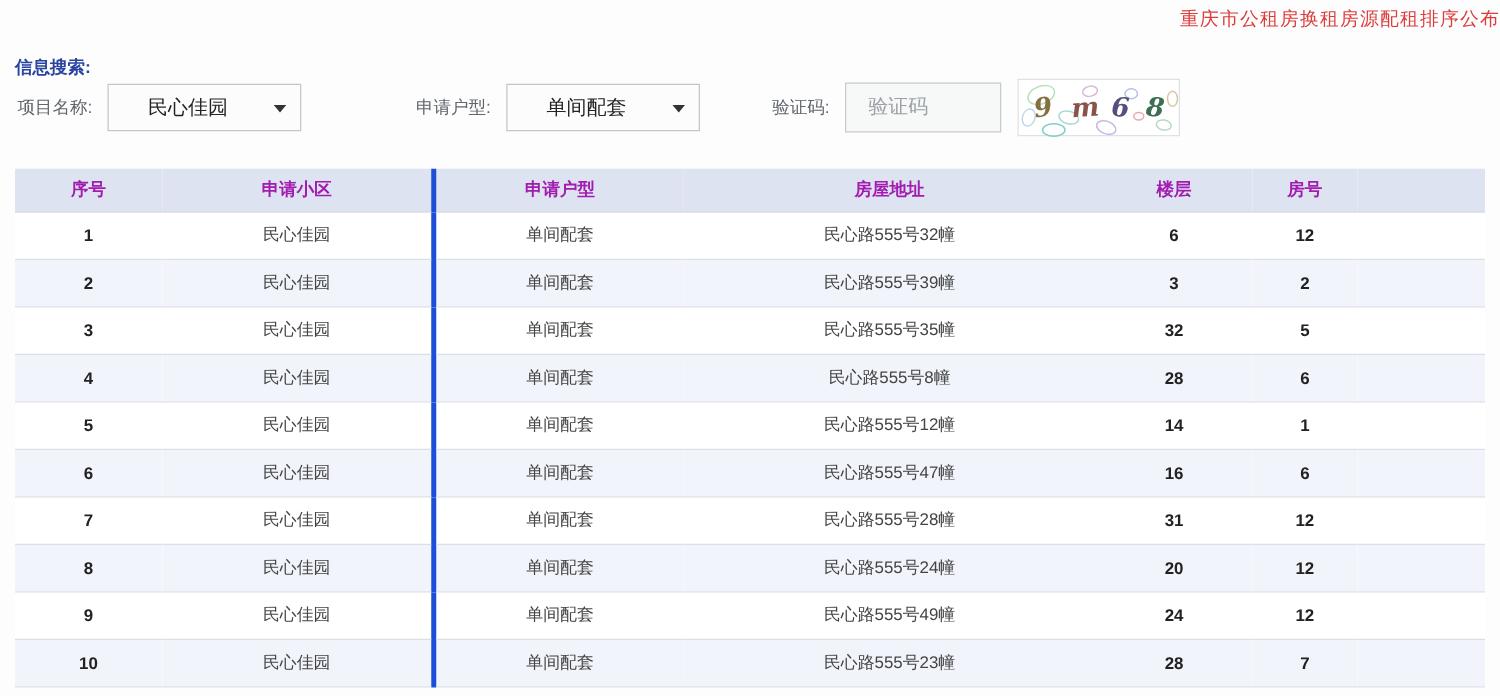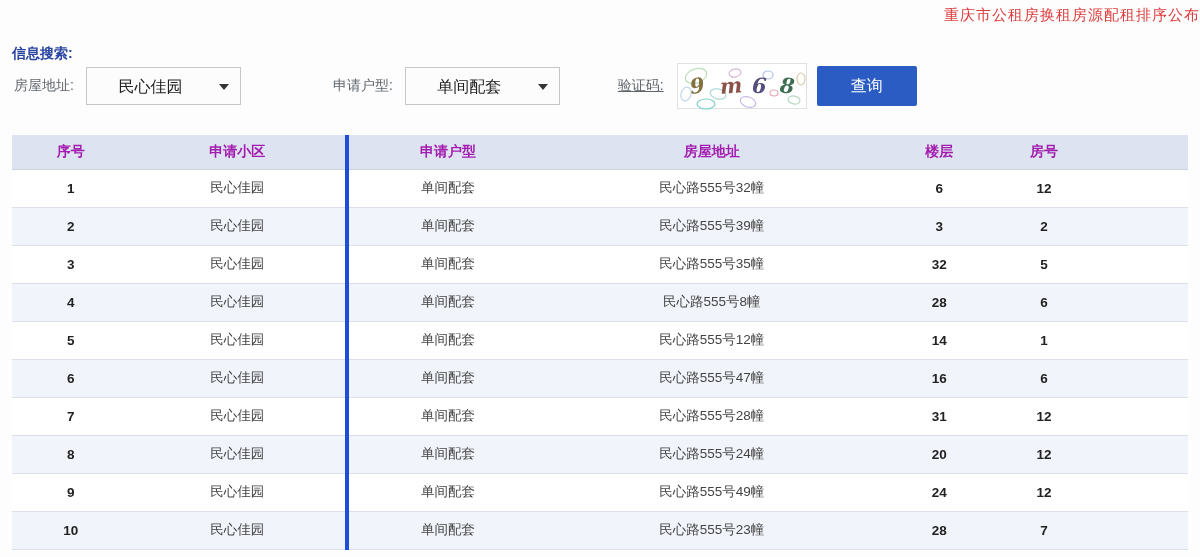--- a/index.html
+++ b/index.html
@@ -20,21 +20,21 @@
   .select-wrap select {
     width:100%; height:100%; appearance:none; -webkit-appearance:none; -moz-appearance:none;
     border:1px solid #c4c6ca; background:#fcfcfc; font-size:16px; color:#222;
     text-align:center; padding-right:26px; font-family:inherit; cursor:pointer;
   }
   .chevron {
     position:absolute; right:12px; top:17px; width:0; height:0; pointer-events:none;
     border-left:5px solid transparent; border-right:5px solid transparent; border-top:6px solid #333;
   }
   .gap-a { margin-left:92px; }
-  .gap-b { margin-left:58px;text-decoration:underline; }
+  .gap-b { margin-left:58px; }
   .captcha-input {
     width:125px; height:40px; margin-left:12px; border:1px solid #c9cbcf; background:#f7f8f8;
     font-size:16px; color:#333; padding-left:18px; font-family:inherit;
   }
   .captcha-input::placeholder { color:#9aa0a6; }
   .captcha-box {
     position:relative; width:130px; height:46px; margin-left:13px;
     background:#fff; border:1px solid #dfe1e4; cursor:pointer;
   }
   .captcha-box svg { position:absolute; left:0; top:0; }
@@ -69,33 +69,34 @@
   td.num { font-weight:bold; color:#222; }
 </style>
 </head>
 <body>
 
 <div class="page-title">重庆市公租房换租房源配租排序公布</div>
 
 <div class="search-section-label">信息搜索:</div>
 
 <div class="form-row">
-  <span class="field-label">房屋地址:</span>
+  <span class="field-label">项目名称:</span>
   <span class="select-wrap">
     <select><option>民心佳园</option></select>
     <span class="chevron"></span>
   </span>
 
   <span class="field-label gap-a">申请户型:</span>
   <span class="select-wrap">
     <select><option>单间配套</option></select>
     <span class="chevron"></span>
   </span>
 
   <span class="field-label gap-b">验证码:</span>
+  <input class="captcha-input" type="text" placeholder="验证码" style="">
 
   <span class="captcha-box">
     <svg width="130" height="46" viewBox="0 0 130 46">
       <g fill="none" stroke-width="1.2">
         <ellipse cx="18" cy="12" rx="11" ry="7" stroke="#b9e0b9" transform="rotate(-20 18 12)"></ellipse>
         <ellipse cx="40" cy="30" rx="8" ry="5" stroke="#a8d8d8" transform="rotate(15 40 30)"></ellipse>
         <ellipse cx="28" cy="40" rx="9" ry="5" stroke="#7ed0c8"></ellipse>
         <ellipse cx="57" cy="9" rx="6" ry="4" stroke="#d8b8d8" transform="rotate(-12 57 9)"></ellipse>
         <ellipse cx="70" cy="38" rx="8" ry="5" stroke="#c8b8e8" transform="rotate(20 70 38)"></ellipse>
         <ellipse cx="90" cy="11" rx="5" ry="4" stroke="#b0c0e8"></ellipse>
@@ -106,21 +107,20 @@
       </g>
     </svg>
     <span class="captcha-chars">
         <span style="color: rgb(133, 112, 64);">9</span>
         <span style="color: rgb(138, 82, 72);">m</span>
         <span style="color: rgb(86, 79, 126);">6</span>
         <span style="color: rgb(62, 110, 82);">8</span>
       </span>
   </span>
 
-  <button class="query-btn">查询</button>
 </div>
 
 <div class="table-wrap">
   <table>
     <colgroup>
       <col class="c0">
         <col class="c1">
         <col class="c2">
         <col class="c3">
       <col class="c4">

